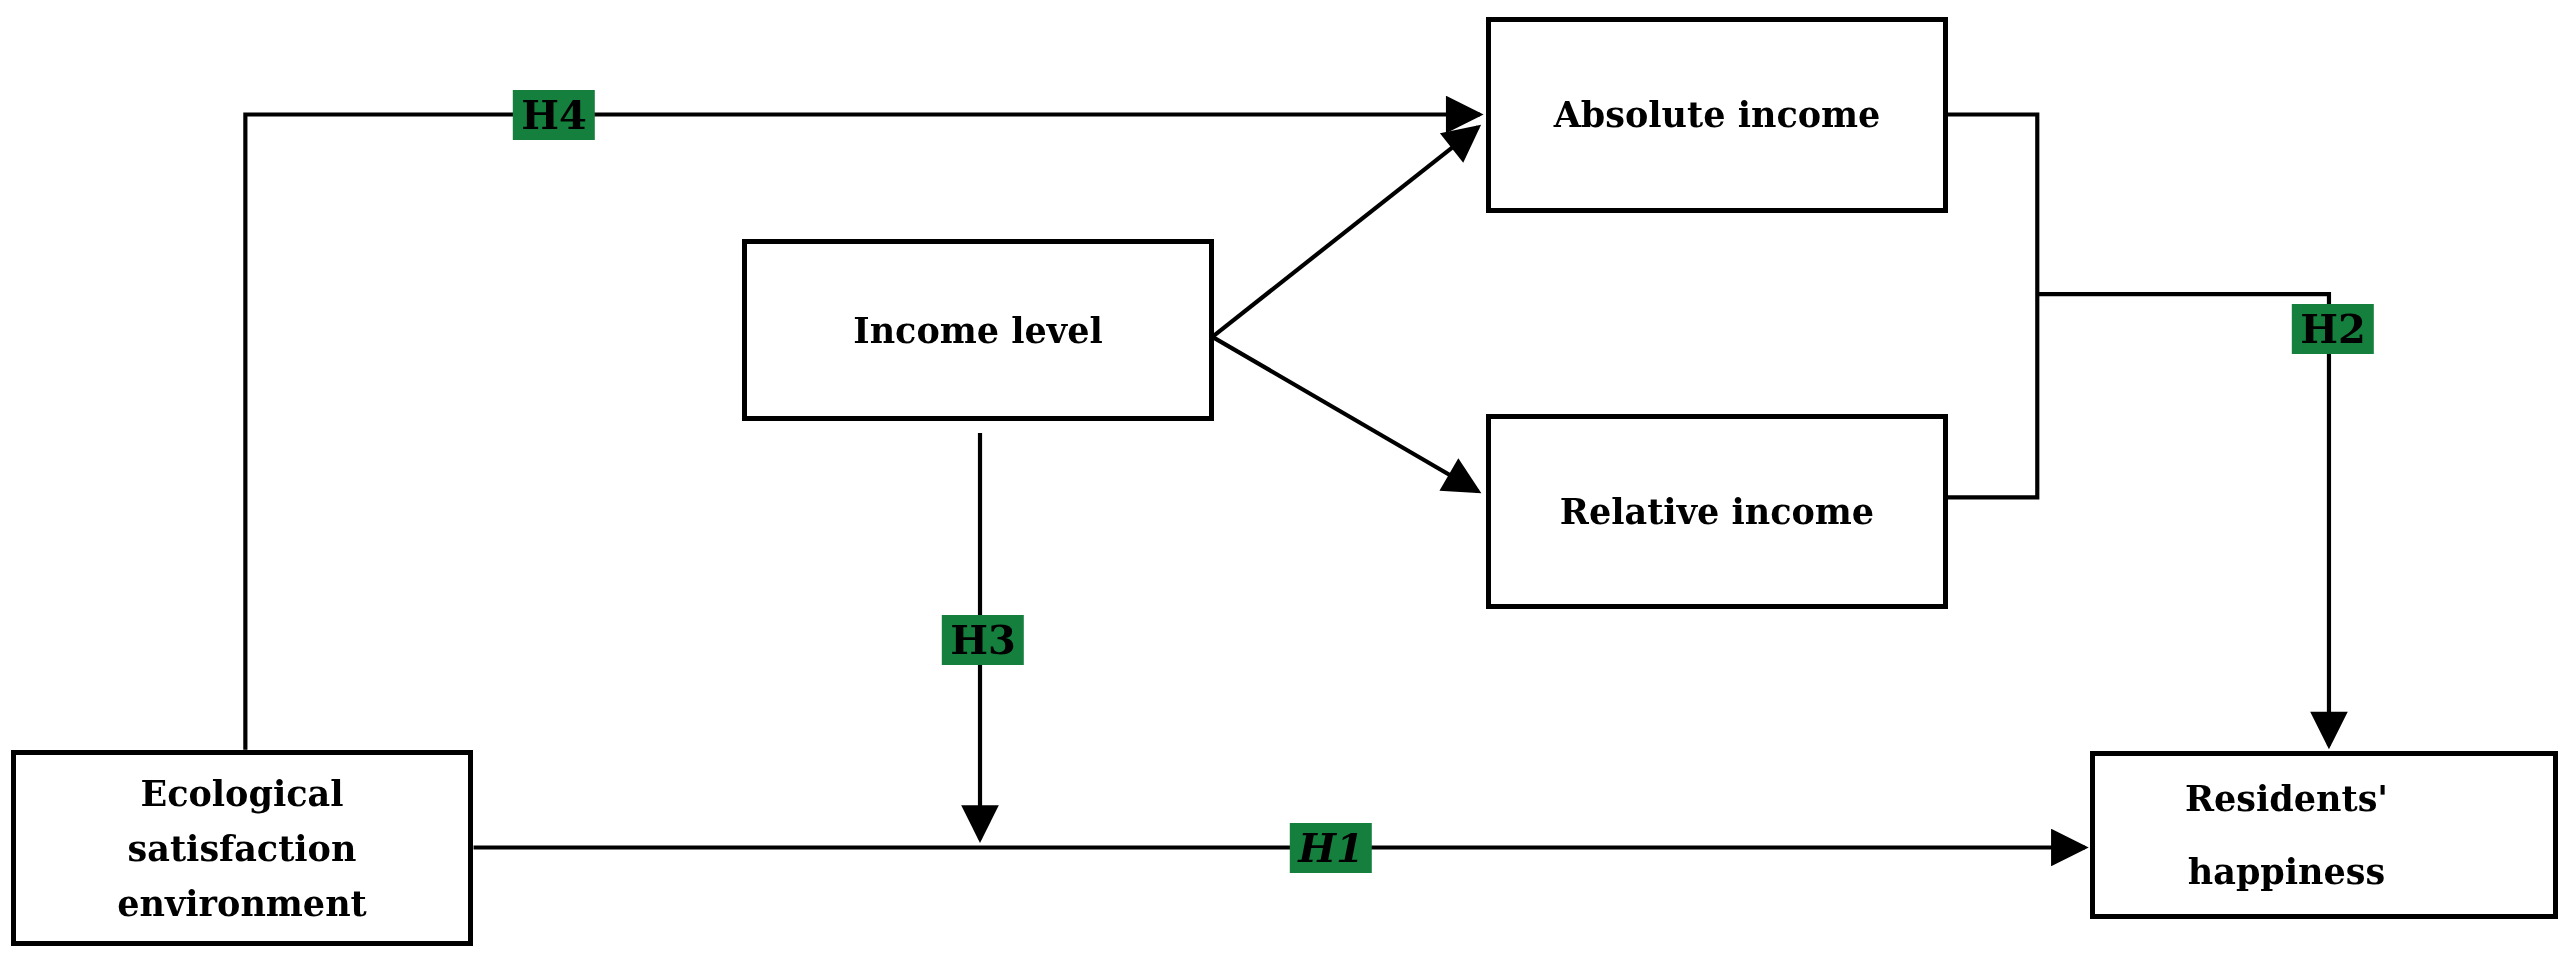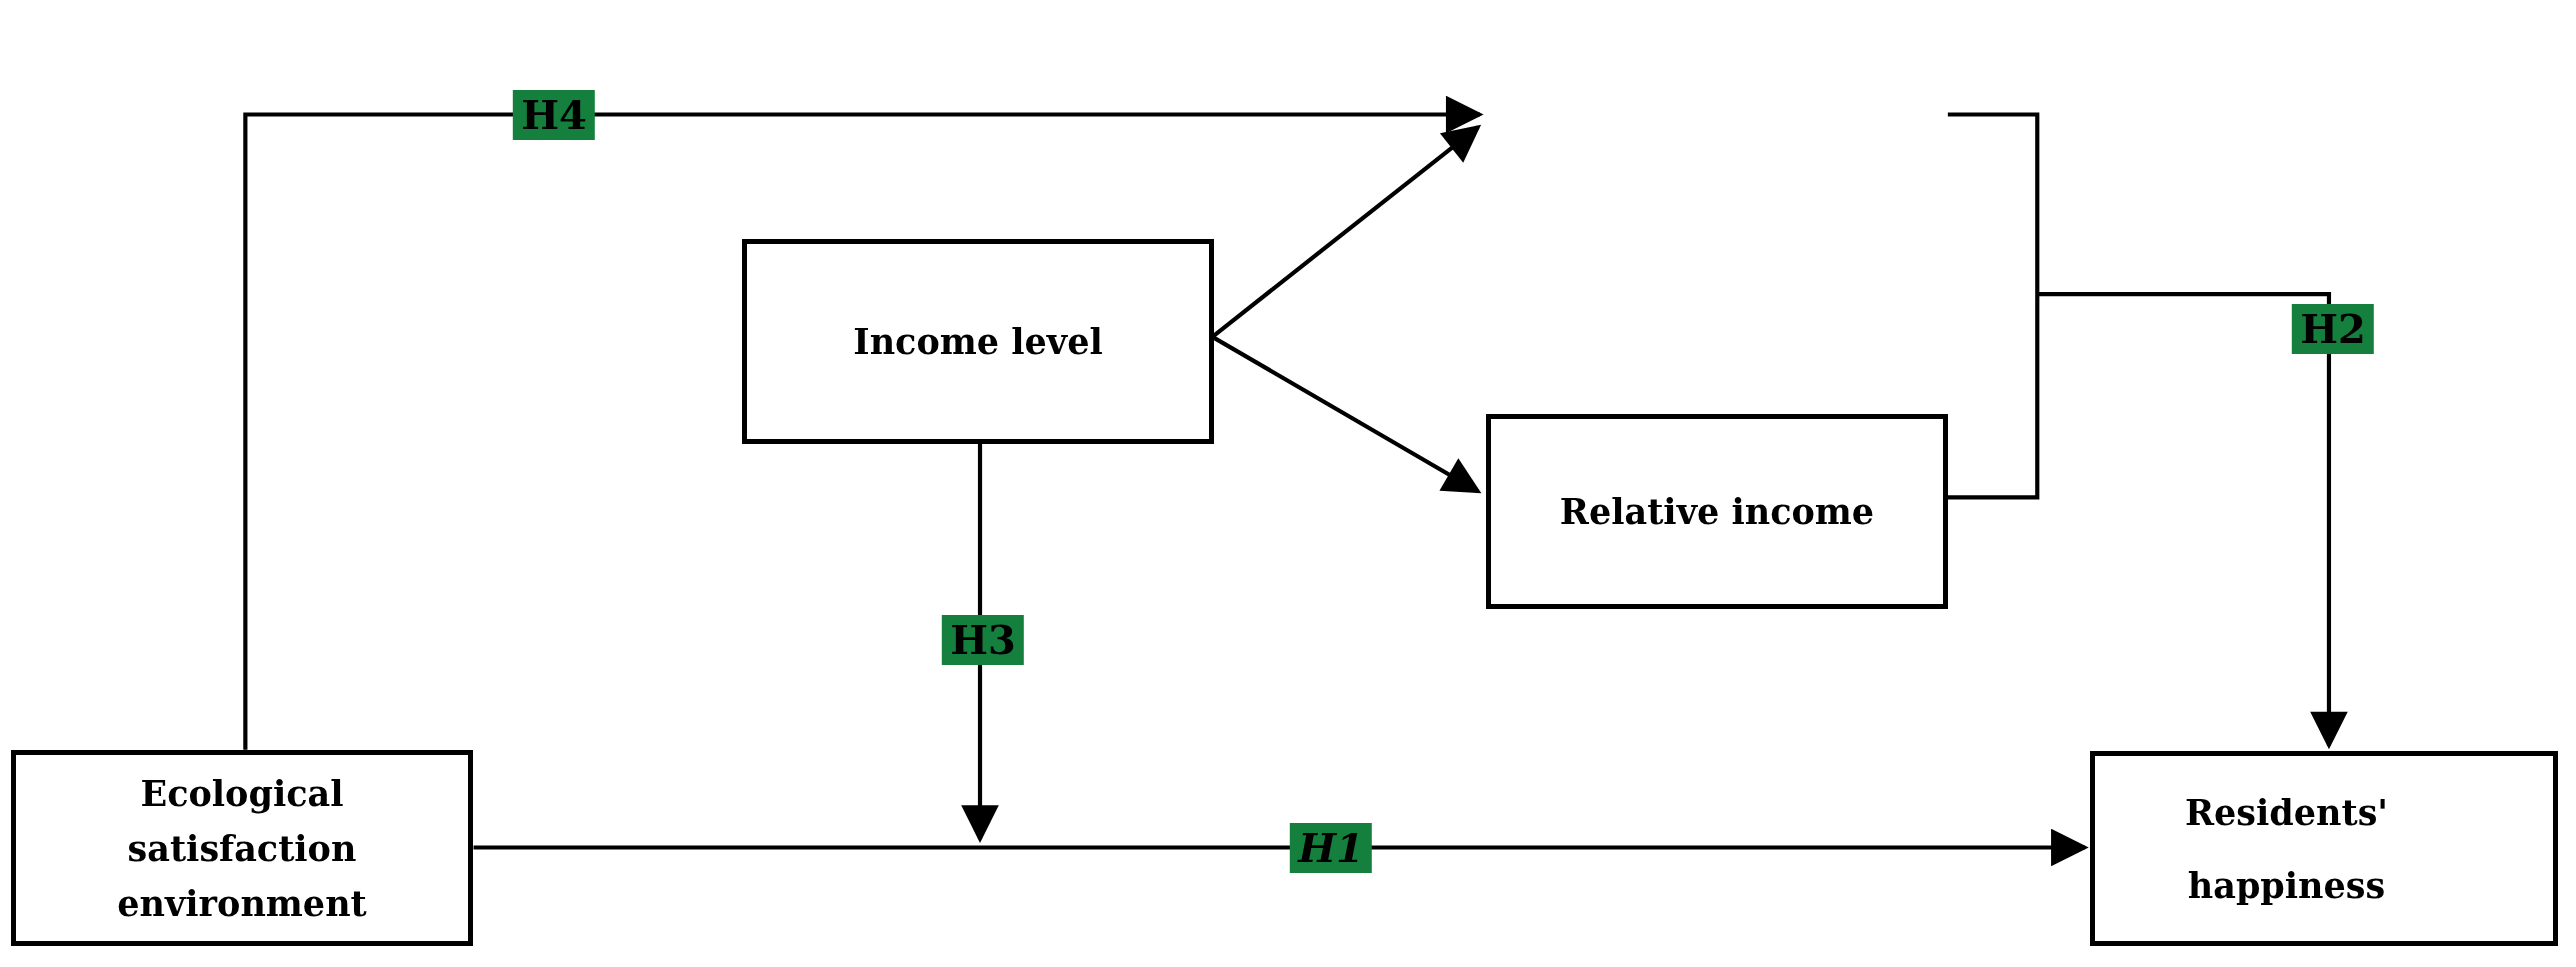--- a/index.html
+++ b/index.html
@@ -78,30 +78,33 @@
 
     <path class="edge" d="M 2437 352 L 2786 352 L 2786 892" marker-end="url(#arrow)"></path>
   </svg>
 
   <div class="node" style="left:11px; top:750px; width:462px; height:196px;text-align:right;">
     <span class="line">Ecological</span>
     <span class="line">satisfaction</span>
     <span class="line">environment</span>
   </div>
 
-  <div class="node" style="left:742px; top:239px; width:472px; height:205px;">
+  <div class="node" style="left:742px; top:239px; width:472px; height:182px;">
     <span class="line">Income level</span>
   </div>
 
+  <div class="node" style="left:1486px; top:16.7px; width:462px; height:196px;">
+    <span class="line">Absolute income</span>
+  </div>
 
   <div class="node" style="left:1486px; top:414px; width:462px; height:195px;">
     <span class="line">Relative income</span>
   </div>
 
-  <div class="node loose shift-left" style="left:2090px; top:751px; width:468px; height:195px;">
+  <div class="node loose shift-left" style="left:2090px; top:751px; width:468px; height:168px;">
     <span class="line">Residents'</span>
     <span class="line">happiness</span>
   </div>
 
   <span class="edge-label" style="left:554px; top:115px;">H4</span>
 
   <span class="edge-label" style="left:983px; top:640px;">H3</span>
 
   <span class="edge-label" style="left:1331px; top:848px;font-style:italic;">H1</span>
 

